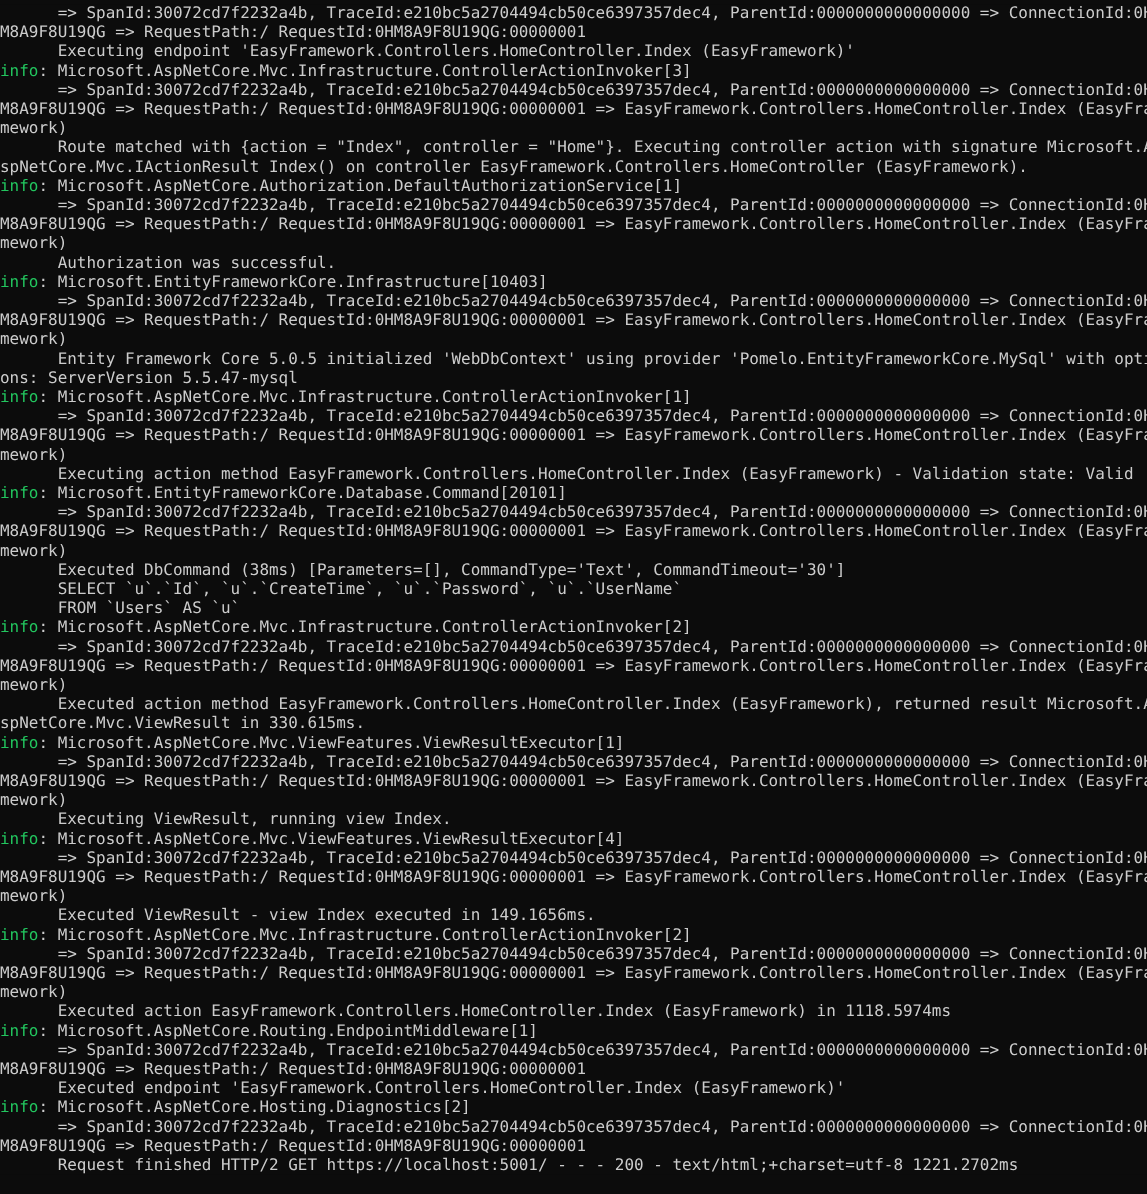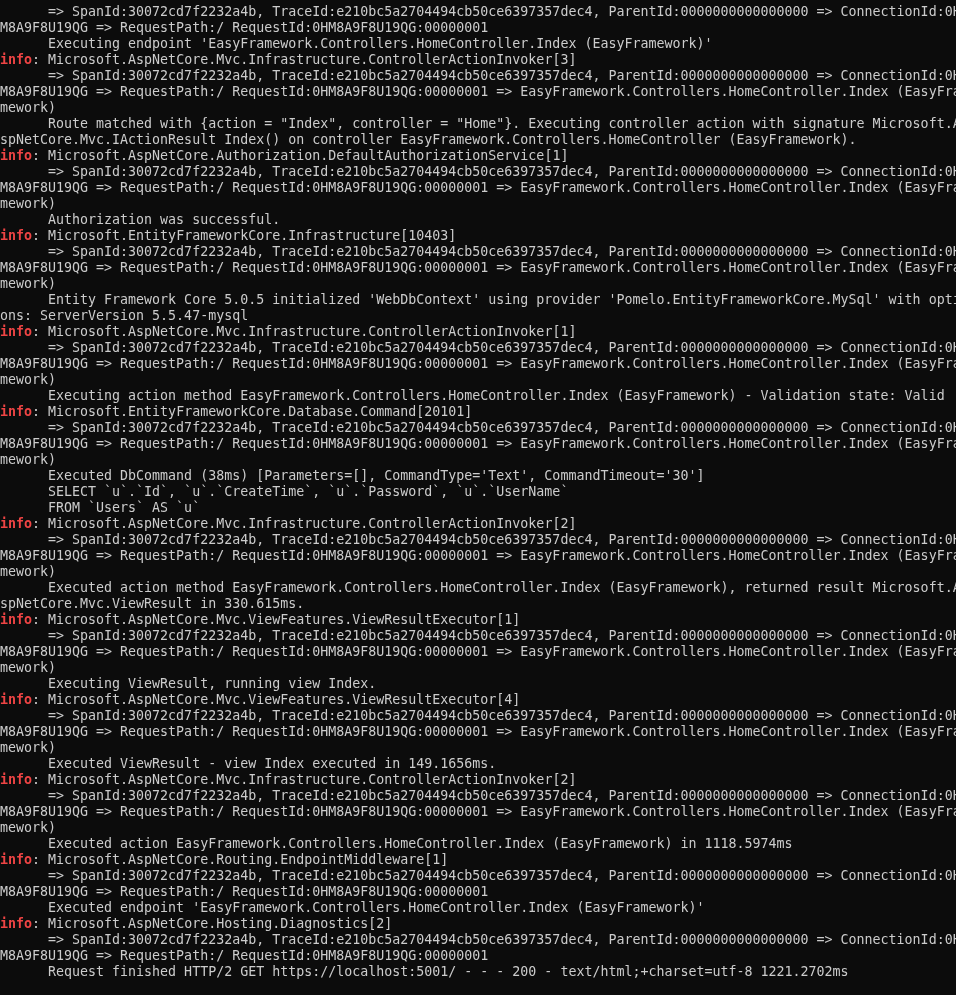--- a/index.html
+++ b/index.html
@@ -45,22 +45,21 @@
   }
   .ln {
     height: 16px;
     line-height: 16px;
     white-space: pre;
     overflow: hidden;
     font-size: 13.3px;
     padding-left: 0px;
   }
   .lvl-info {
-    color: #ef4444;
-    font-weight: bold;
+    color: #22c55e;
   }
   .txt {
     color: #cccccc;
   }
   #ime-bar {
     position: absolute;
     left: 0;
     bottom: 0;
     width: 956px;
     height: 16px;

